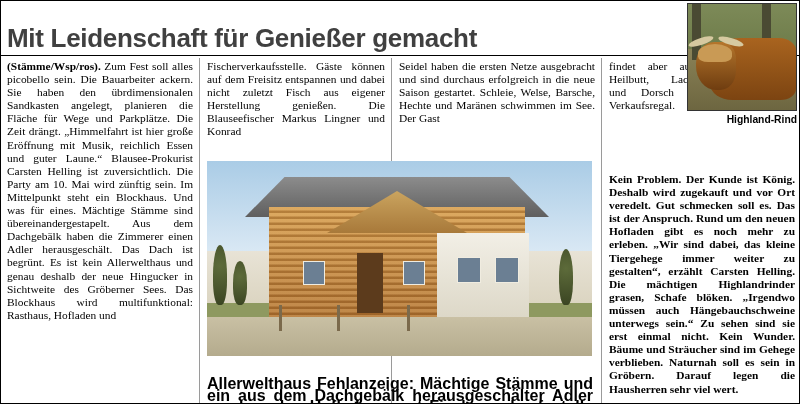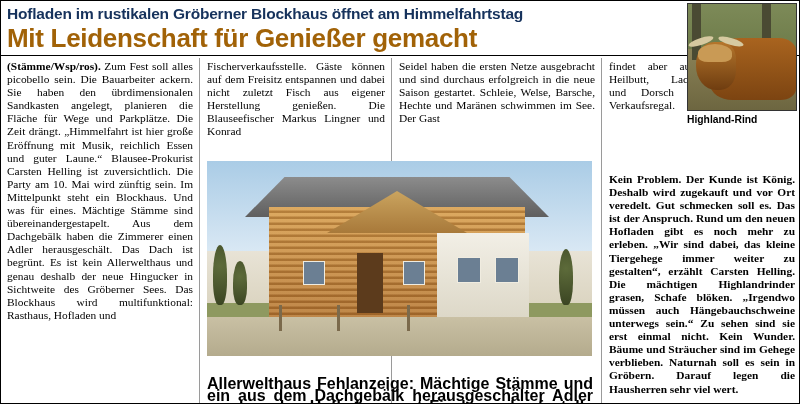--- a/index.html
+++ b/index.html
@@ -32,21 +32,21 @@
     white-space: nowrap;
   }
   .headline {
     position: absolute;
     left: 6px;
     top: 22px;
     width: 600px;
     font-family: "Liberation Sans", sans-serif;
     font-weight: bold;
     font-size: 26px;
-    color: #a16207;
+    color: #404040;
     letter-spacing: -0.3px;
     white-space: nowrap;
   }
   .rule-top {
     position: absolute;
     left: 0px;
     top: 54px;
     width: 800px;
     height: 1px;
     background: #000000;
@@ -244,29 +244,28 @@
   .caption-right {
     position: absolute;
     left: 686px;
     top: 113px;
     width: 110px;
     font-family: "Liberation Sans", sans-serif;
     font-weight: bold;
     font-size: 10.3px;
     line-height: 11.6px;
     color: #000;
-    text-align: left;
+    text-align: right;
   }
 </style>
 </head>
 <body>
 
 <div class="page">
 
-  <div class="kicker">Hofladen im rustikalen Gröberner Blockhaus öffnet am Himmelfahrtstag</div>
   <div class="headline">Mit Leidenschaft für Genießer gemacht</div>
   <div class="rule-top"></div>
 
   <div class="vline c1"></div>
   <div class="vline c2"></div>
   <div class="vline c3"></div>
 
   <div class="col col1">
     <p><b>(Stämme/Wsp/ros).</b>
     <span>Zum Fest soll alles picobello sein. Die Bauarbeiter ackern. Sie haben den übrdimensionalen Sandkasten angelegt, planieren die Fläche für Wege und Parkplätze. Die Zeit drängt. „Himmelfahrt ist hier große Eröffnung mit Musik, reichlich Essen und guter Laune.“ Blausee-Prokurist Carsten Helling ist zuversichtlich. Die Party am 10. Mai wird zünftig sein. Im Mittelpunkt steht ein Blockhaus. Und was für eines. Mächtige Stämme sind übereinandergestapelt. Aus dem Dachgebälk haben die Zimmerer einen Adler herausgeschält. Das Dach ist begrünt. Es ist kein Allerwelthaus und genau deshalb der neue Hingucker in Sichtweite des Gröberner Sees. Das Blockhaus wird multifunktional: Rasthaus, Hofladen und</span></p>

